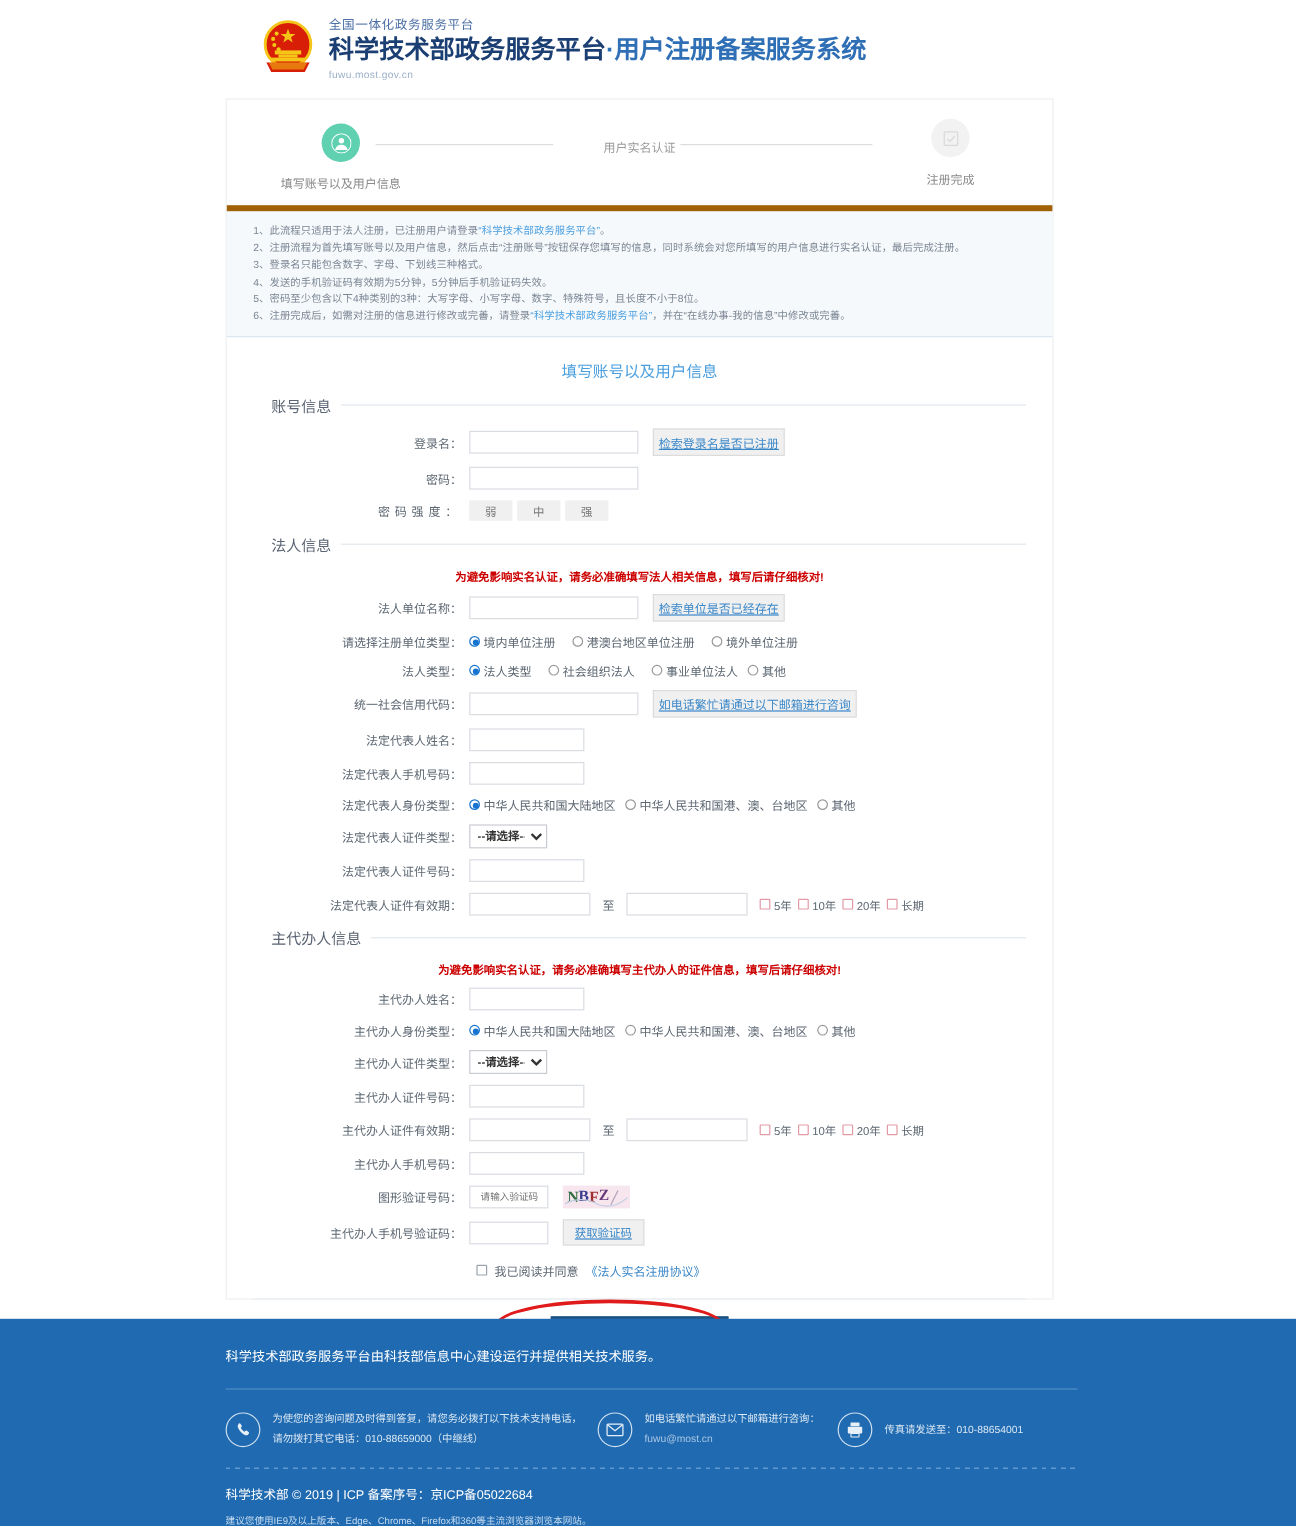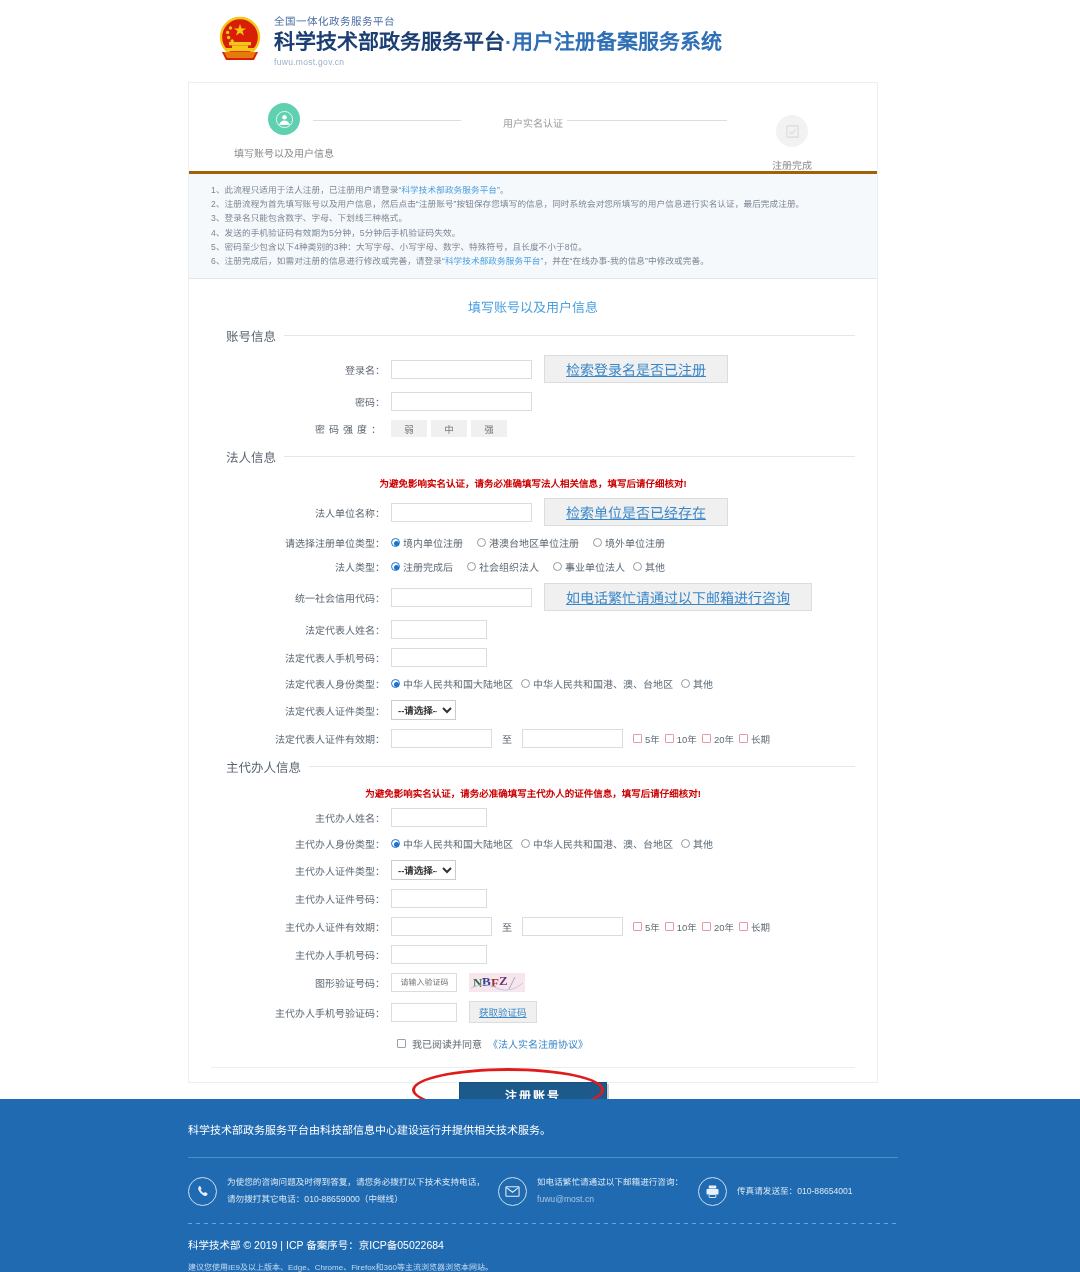--- a/index.html
+++ b/index.html
@@ -33,29 +33,29 @@
   .stepper { position:relative; height:72px; margin-top:16px; }
   .step { position:absolute; text-align:center; width:140px; }
   .step-circle {
     width:32px; height:32px; border-radius:50%; margin:0 auto;
     display:flex; align-items:center; justify-content:center;
   }
   .step-circle.active { background:#5fd0b0; }
   .step-circle.inactive { background:#f2f2f2; }
   .step-label { font-size:10px; color:#8a8a8a; margin-top:10px; white-space:nowrap; }
   .step1 { left:25px; top:4px; }
-  .step3 { left:533px; top:16px; }
+  .step3 { left:533px; top:0; }
   .mid-label { position:absolute; left:0; right:0; top:16px; text-align:center; font-size:10px; color:#9a9a9a; }
   .line { position:absolute; top:21px; height:1px; background:#ddd; }
   .line-a { left:124px; width:148px; }
   .line-b { left:378px; width:160px; }
 
   
   .notice {
-    background:#f6f9fb; border-top:3px solid #a16207; border-bottom:1px solid #dce7f1;
+    background:#f6f9fb; border-top:5px solid #a16207; border-bottom:1px solid #dce7f1;
     padding:9px 22px 10px 22px;
   }
   .notice li {
     list-style:none; font-size:8.6px; color:#7b8694; line-height:14.2px;
     white-space:nowrap; letter-spacing:.1px;
   }
   .notice ol { margin:0; padding:0; }
   .notice a { color:#4a9fe0; text-decoration:none; }
 
   
@@ -76,21 +76,21 @@
   }
   .lbl.sp { letter-spacing:4px; }
   .fld { border:1px solid #d9dde2; background:#fff; height:19px; }
   .fld.w140 { width:141px; }
   .fld.w95  { width:96px; }
   .fld.w65  { width:66px;text-align:center; }
   .fld.w100 { width:101px; }
 
   .btn-chk {
     background:#f0f0f0; border:1px solid #dcdcdc; color:#3a87c8;
-    font-size:14px; padding:3px 21px; margin-left:12px;
+    font-size:10px; padding:3px 4px; margin-left:12px;
     text-decoration:underline; white-space:nowrap; cursor:pointer;
   }
   .btn-plain {
     background:#f0f0f0; border:1px solid #dcdcdc; color:#3a87c8;
     font-size:9.5px; padding:3px 9px; margin-left:12px;
     text-decoration:underline; white-space:nowrap; cursor:pointer;
   }
   .pw-boxes { display:flex; gap:4px; }
   .pw-box {
     width:36px; height:17px; background:#f0f0f0; color:#777;
@@ -282,21 +282,21 @@
             <span>境外单位注册</span>
           </label>
       </div>
     </div>
 
     <div class="row">
       <div class="lbl">法人类型：</div>
       <div class="radios">
         <label class="radio-item">
             <span class="rd on"></span>
-            <span>注册完成后</span>
+            <span>法人类型</span>
           </label>
         <label class="radio-item">
             <span class="rd"></span>
             <span>社会组织法人</span>
           </label>
         <label class="radio-item">
             <span class="rd"></span>
             <span>事业单位法人</span>
           </label>
         <label class="radio-item" style="margin-left:-6px">
@@ -340,20 +340,24 @@
       </div>
     </div>
 
     <div class="row">
       <div class="lbl">法定代表人证件类型：</div>
       <select class="sel">
         <option>--请选择--</option>
       </select>
     </div>
 
+    <div class="row">
+      <div class="lbl">法定代表人证件号码：</div>
+      <input class="fld w95" value="" style="">
+    </div>
 
     <div class="row">
       <div class="lbl">法定代表人证件有效期：</div>
       <input class="fld w100" value="" style="">
       <span class="to-word">至</span>
       <input class="fld w100" value="" style="">
       <div class="cbs">
         <label class="cb-item">
             <span class="cb"></span>
             <span>5年</span>

